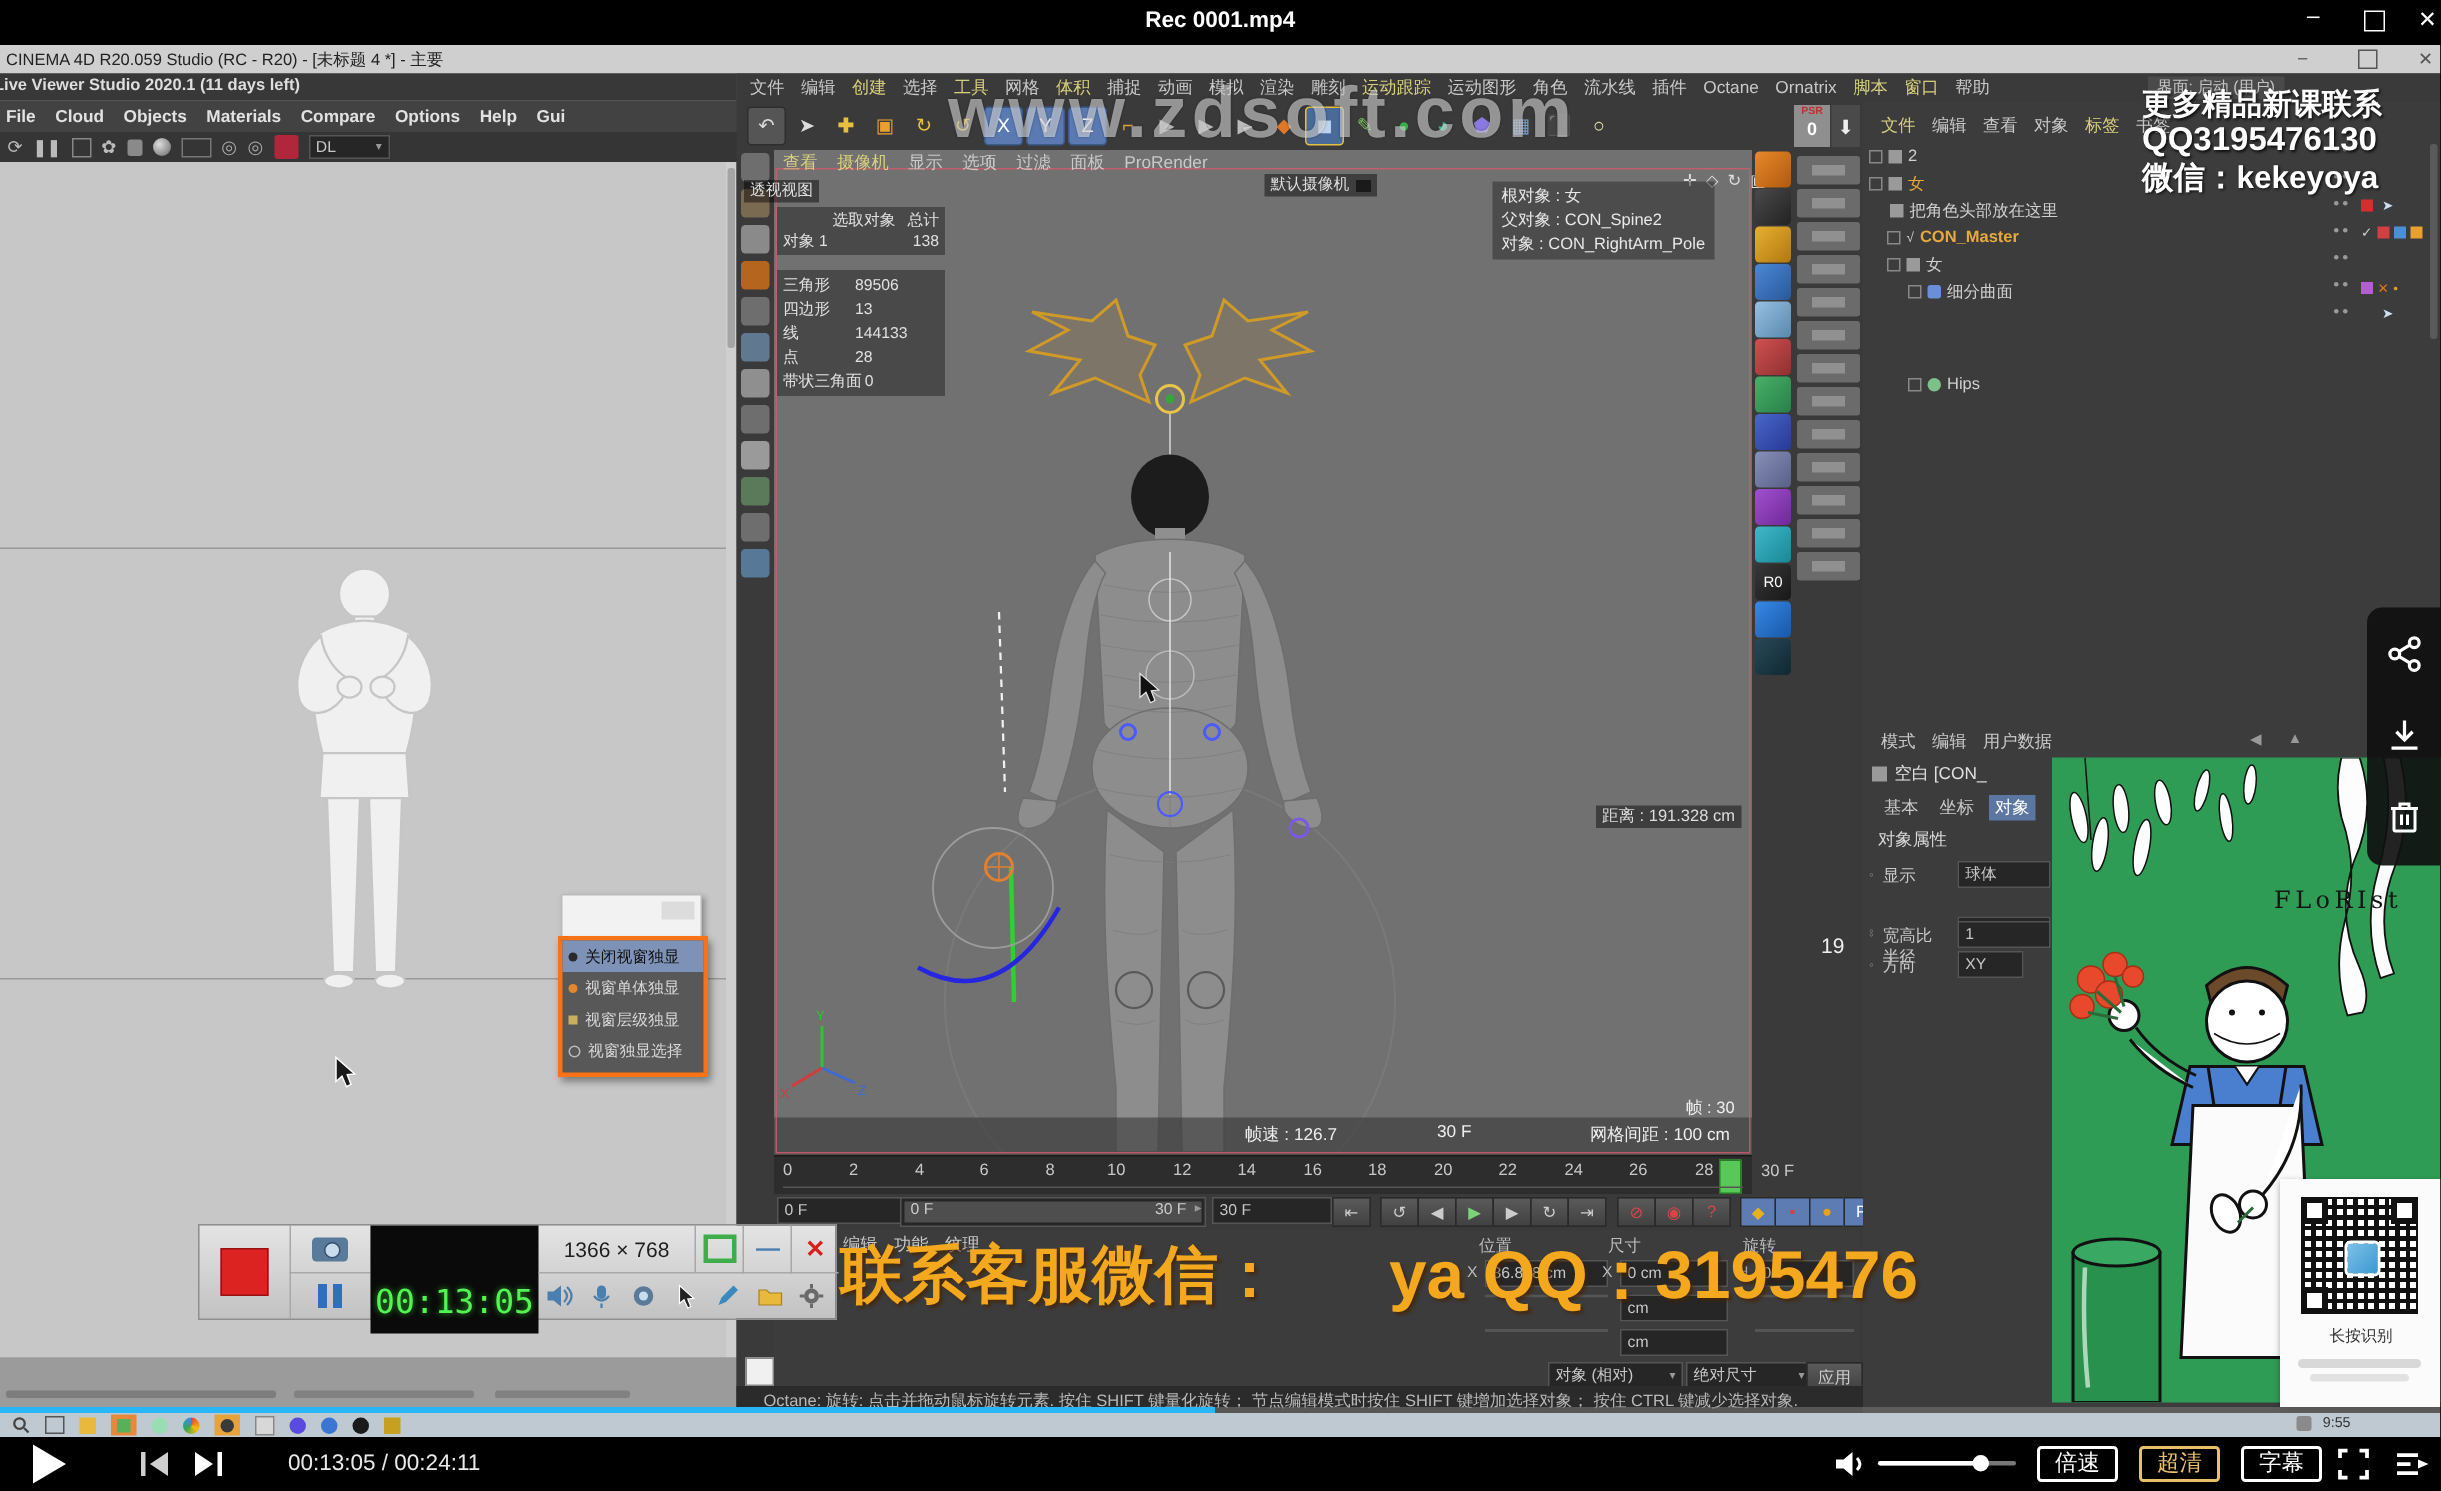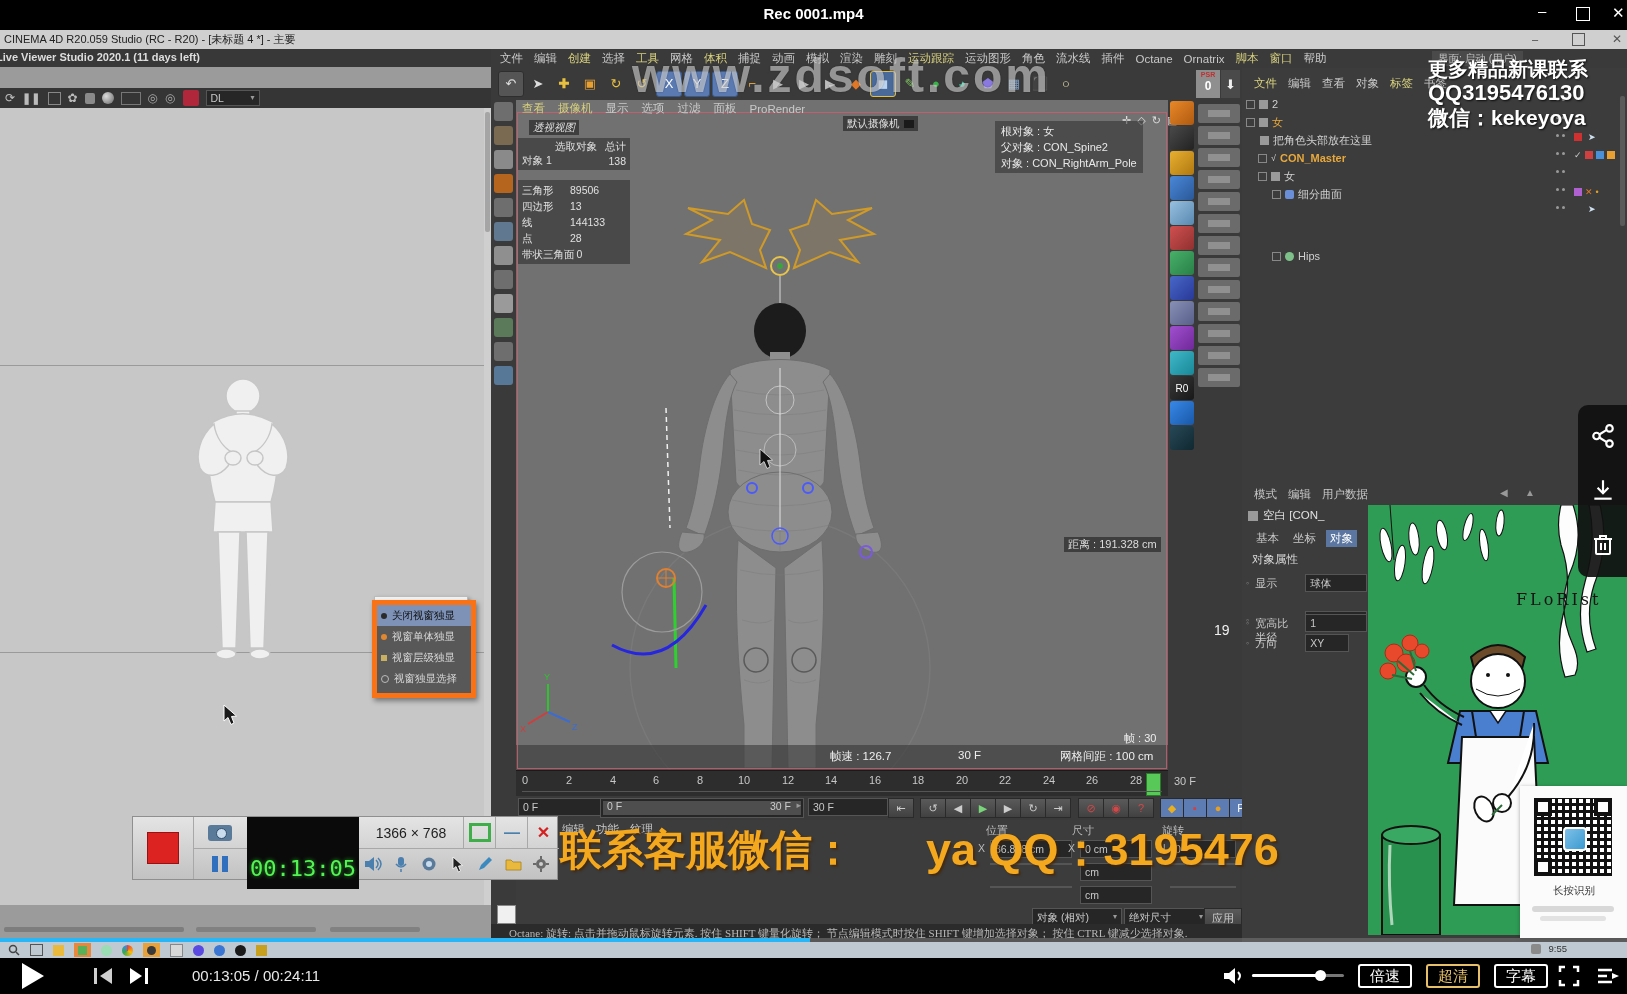--- a/index.html
+++ b/index.html
@@ -36,20 +36,30 @@
 
   <div class="abs" style="left:0;top:30;width:1627px;height:19px;background:#cfcfcf;top:30px;"></div>
   <div class="abs nw" style="left:4px;top:32px;font-size:11px;color:#222;">CINEMA 4D R20.059 Studio (RC - R20) - [未标题 4 *] - 主要</div>
   <div class="abs" style="left:1532px;top:33px;width:14px;height:12px;color:#444;font-size:11px;">–</div>
   <div class="abs" style="left:1572px;top:33px;width:11px;height:11px;border:1px solid #555;"></div>
   <div class="abs" style="left:1612px;top:32px;color:#555;font-size:12px;">✕</div>
 
   <div class="abs" style="left:0;top:49px;width:491px;height:893px;background:#9b9b9b;"></div>
   <div class="abs" style="left:0;top:49px;width:491px;height:18px;background:#383838;"></div>
   <div class="abs nw" style="left:-4px;top:51px;font-size:11px;color:#dedede;font-weight:bold;">Live Viewer Studio 2020.1 (11 days left)</div>
+  <div class="abs row" style="left:0;top:67px;width:491px;height:21px;background:#424242;gap:13px;padding-left:4px;">
+    <span class="menu-item" style="color:#e2e2e2;font-weight:bold;">File</span>
+    <span class="menu-item" style="color:#e2e2e2;font-weight:bold;">Cloud</span>
+    <span class="menu-item" style="color:#e2e2e2;font-weight:bold;">Objects</span>
+    <span class="menu-item" style="color:#e2e2e2;font-weight:bold;">Materials</span>
+    <span class="menu-item" style="color:#e2e2e2;font-weight:bold;">Compare</span>
+    <span class="menu-item" style="color:#e2e2e2;font-weight:bold;">Options</span>
+    <span class="menu-item" style="color:#e2e2e2;font-weight:bold;">Help</span>
+    <span class="menu-item" style="color:#e2e2e2;font-weight:bold;">Gui</span>
+  </div>
   <div class="abs row" style="left:0;top:88px;width:491px;height:20px;background:#353535;gap:7px;padding-left:5px;">
     <span style="color:#bbb;font-size:12px;">⟳</span>
     <span style="color:#bbb;font-size:11px;font-weight:bold;">❚❚</span>
     <span style="width:11px;height:11px;border:1px solid #888;"></span>
     <span style="color:#bbb;font-size:12px;">✿</span>
     <span style="width:10px;height:11px;background:#8a8a8a;border-radius:2px;"></span>
     <span style="width:12px;height:12px;border-radius:50%;background:radial-gradient(circle at 35% 35%,#ddd,#666);"></span>
     <span style="width:18px;height:11px;border:1px solid #777;"></span>
     <span style="color:#aaa;font-size:12px;">◎</span>
     <span style="color:#aaa;font-size:12px;">◎</span>
@@ -80,21 +90,21 @@
       <path d="M218,424 L240,424 L236,540 L222,540 Z"></path>
       <path d="M246,424 L268,424 L264,540 L250,540 Z"></path>
       <ellipse cx="226" cy="546" rx="10" ry="5"></ellipse>
       <ellipse cx="260" cy="546" rx="10" ry="5"></ellipse>
     </g>
   </svg>
 
   <div class="abs" style="left:374px;top:596px;width:92px;height:32px;background:#f2f2f2;border:1px solid #bbb;box-shadow:2px 2px 4px rgba(0,0,0,.3);">
     <div style="position:absolute;right:4px;top:4px;width:22px;height:12px;background:#dcdcdc;"></div>
   </div>
-  <div class="abs" style="left:372px;top:600px;width:94px;height:88px;background:#585858;border:5px solid #f97316;box-shadow:2px 3px 5px rgba(0,0,0,.4);">
+  <div class="abs" style="left:372px;top:624px;width:94px;height:88px;background:#585858;border:3px solid #f97316;box-shadow:2px 3px 5px rgba(0,0,0,.4);">
     <div class="ctx-item sel">
       <span style="width:6px;height:6px;border-radius:50%;background:#2a2a2a;"></span>
       <span>关闭视窗独显</span>
     </div>
     <div class="ctx-item">
       <span style="width:6px;height:6px;background:#e08830;border-radius:50%;"></span>
       <span>视窗单体独显</span>
     </div>
     <div class="ctx-item">
       <span style="width:6px;height:6px;background:#c8b060;"></span>
@@ -271,21 +281,21 @@
     <span class="menu-item">ProRender</span>
   </div>
 
   <div class="abs row" style="left:1122px;top:114px;gap:6px;color:#ddd;font-size:11px;">
     <span>✛</span>
     <span>◇</span>
     <span>↻</span>
     <span>▣</span>
   </div>
 
-  <div class="abs chip" style="left:529px;top:120px;font-style:italic;">透视视图</div>
+  <div class="abs chip" style="left:496px;top:120px;">透视视图</div>
   <div class="abs" style="left:518px;top:138px;width:104px;background:rgba(40,40,40,.55);font-size:10.5px;color:#e0e0e0;padding:2px 4px;">
     <div class="row" style="justify-content:flex-end;gap:8px;">
       <span>选取对象</span>
       <span>总计</span>
     </div>
     <div class="row" style="justify-content:space-between;">
       <span><span>对象</span>
       <span>1</span></span>
       <span>138</span>
     </div>
@@ -405,21 +415,21 @@
     <div class="abs fld row" style="left:148px;top:88px;width:74px;justify-content:space-between;">
       <span>绝对尺寸</span>
         <span style="font-size:8px;color:#999;">▾</span>
     </div>
     <div class="abs tbtn" style="left:228px;top:88px;width:36px;height:18px;">
         <span>应用</span>
       </div>
   </div>
 
   <div class="abs row" style="left:491px;top:924px;width:1136px;height:18px;background:#2b2b2b;overflow:hidden;">
-    <span style="font-size:11px;color:#b8b8b8;padding-left:18px;white-space:nowrap;font-family:Liberation Serif, serif;">Octane:  旋转: 点击并拖动鼠标旋转元素. 按住 SHIFT 键量化旋转； 节点编辑模式时按住 SHIFT 键增加选择对象； 按住 CTRL 键减少选择对象.</span>
+    <span style="font-size:11px;color:#b8b8b8;padding-left:18px;white-space:nowrap;">Octane:  旋转: 点击并拖动鼠标旋转元素. 按住 SHIFT 键量化旋转； 节点编辑模式时按住 SHIFT 键增加选择对象； 按住 CTRL 键减少选择对象.</span>
   </div>
 
   <div class="abs" style="left:1169px;top:101px;width:26px;height:350px;display:flex;flex-direction:column;gap:1px;align-items:center;">
     <div style="width:24px;height:24px;border-radius:3px;background:linear-gradient(135deg,#e88828,#b05a10);"></div>
     <div style="width:24px;height:24px;border-radius:3px;background:linear-gradient(135deg,#4a4a4a,#222);"></div>
     <div style="width:24px;height:24px;border-radius:3px;background:linear-gradient(135deg,#e8b030,#b07810);"></div>
     <div style="width:24px;height:24px;border-radius:3px;background:linear-gradient(135deg,#4a88d8,#2a5898);"></div>
     <div style="width:24px;height:24px;border-radius:3px;background:linear-gradient(135deg,#98c0e0,#5888b0);"></div>
     <div style="width:24px;height:24px;border-radius:3px;background:linear-gradient(135deg,#d05050,#903030);"></div>
     <div style="width:24px;height:24px;border-radius:3px;background:linear-gradient(135deg,#48b068,#288048);"></div>

